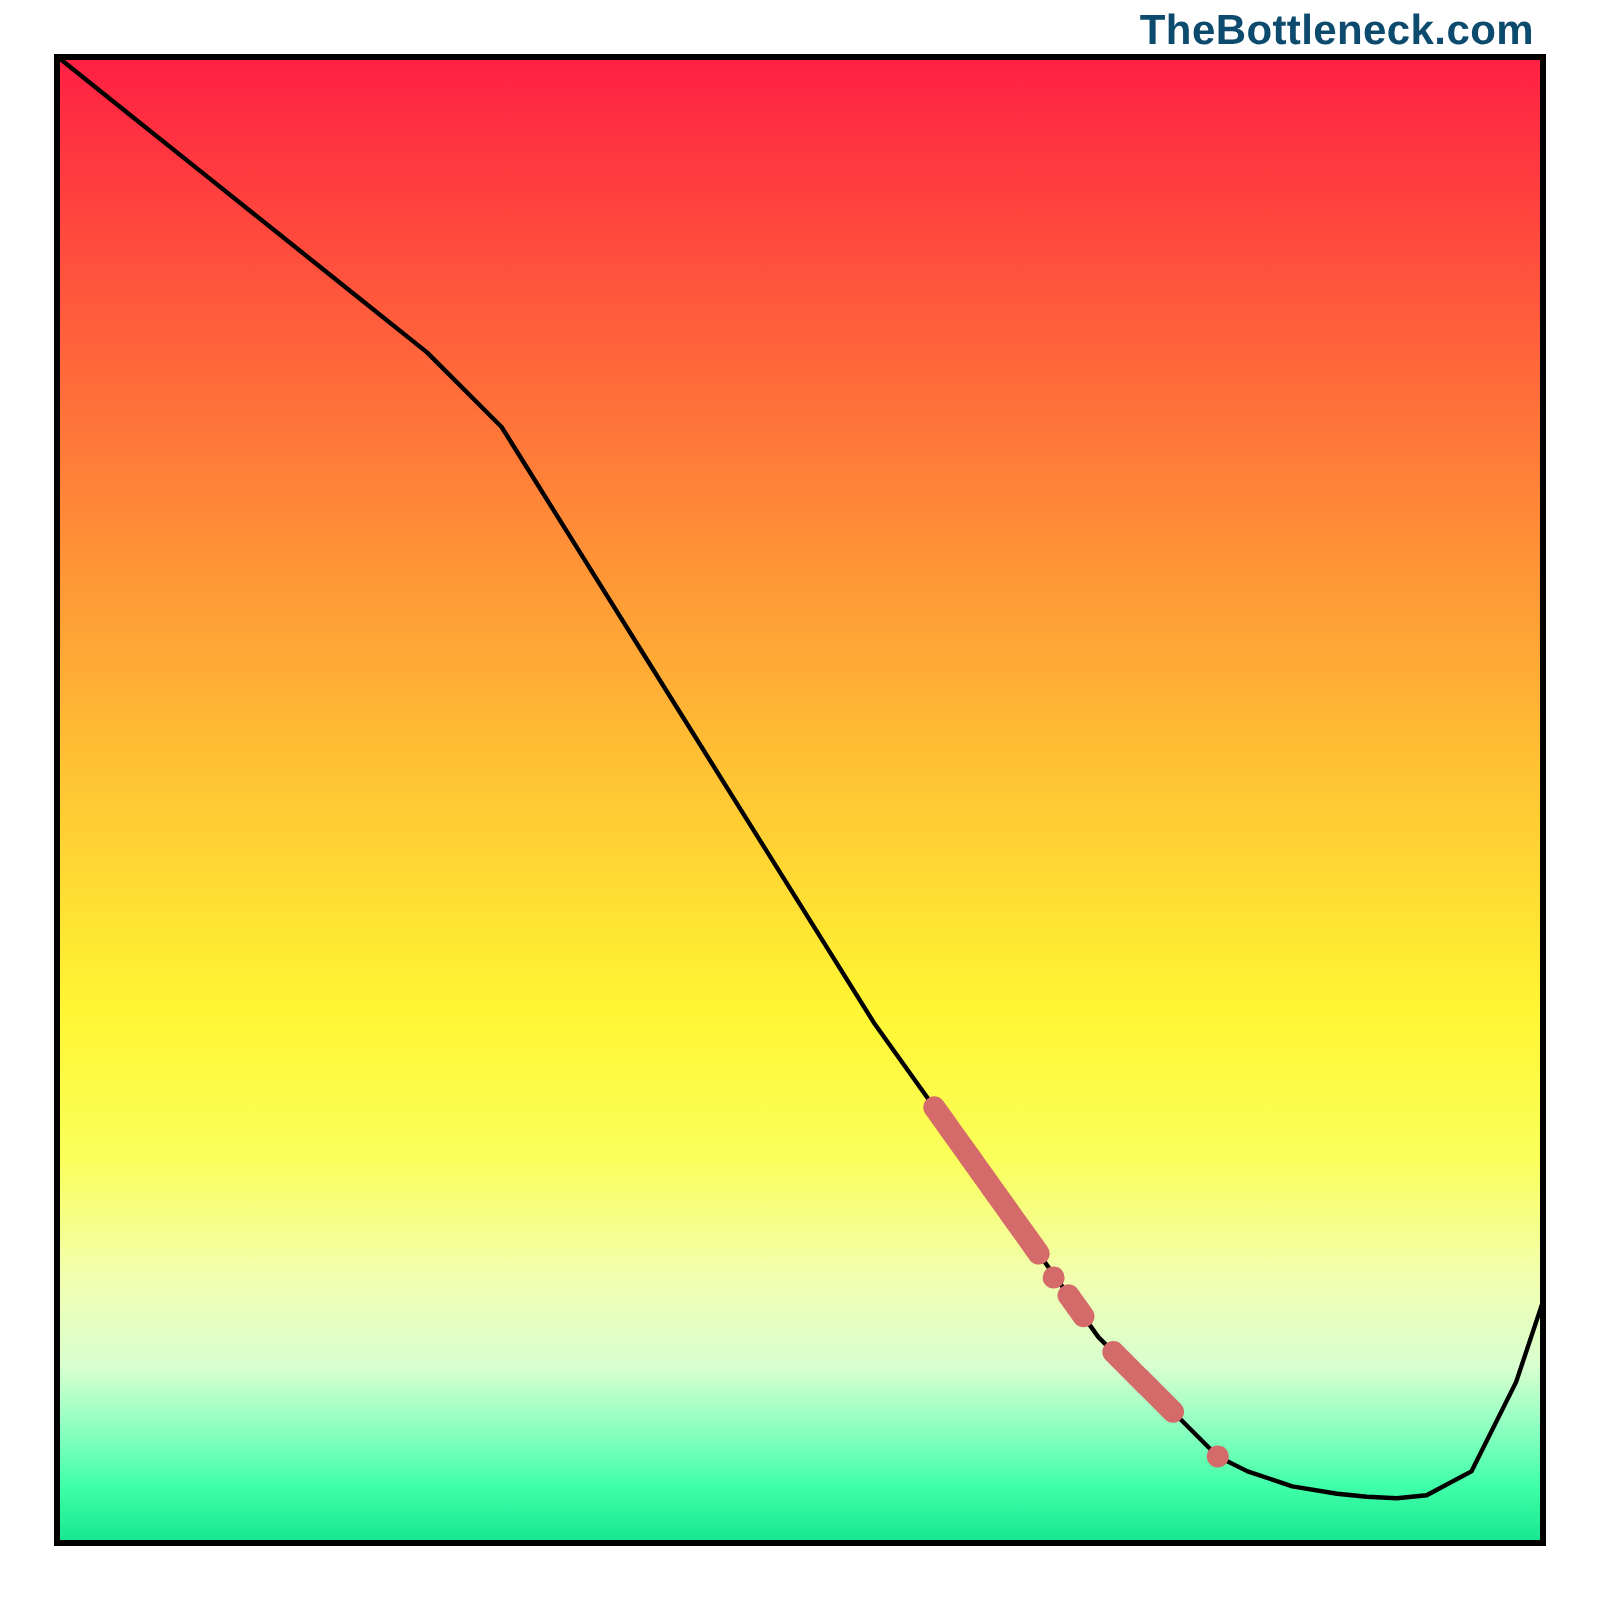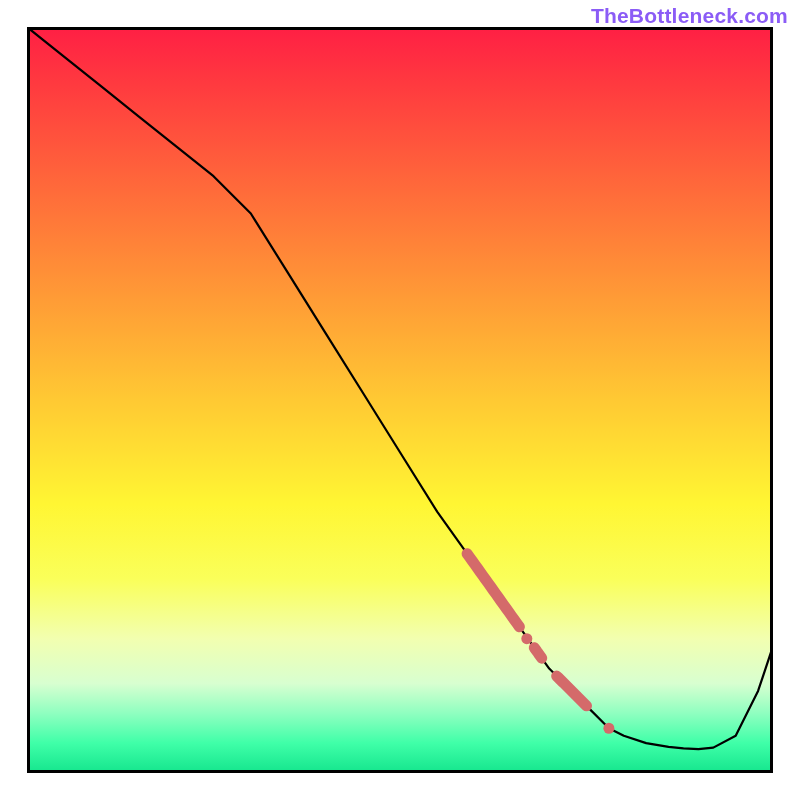--- a/index.html
+++ b/index.html
@@ -51,24 +51,24 @@
     position: absolute;
     left: 27px;
     top: 27px;
     width: 746px;
     height: 746px;
     pointer-events: none;
   }
   .watermark {
     position: absolute;
     top: 4px;
-    right: 12px;
+    right: 33px;
     font-size: 21px;
     font-weight: 600;
-    color: #8b5cf6;
+    color: #0c4a6e;
     letter-spacing: 0.2px;
   }
 </style>
 </head>
 <body>
 
 <div class="chart-container">
   <div class="plot-area"></div>
 
   <svg class="svg-layer" viewBox="0 0 746 746" preserveAspectRatio="none">

